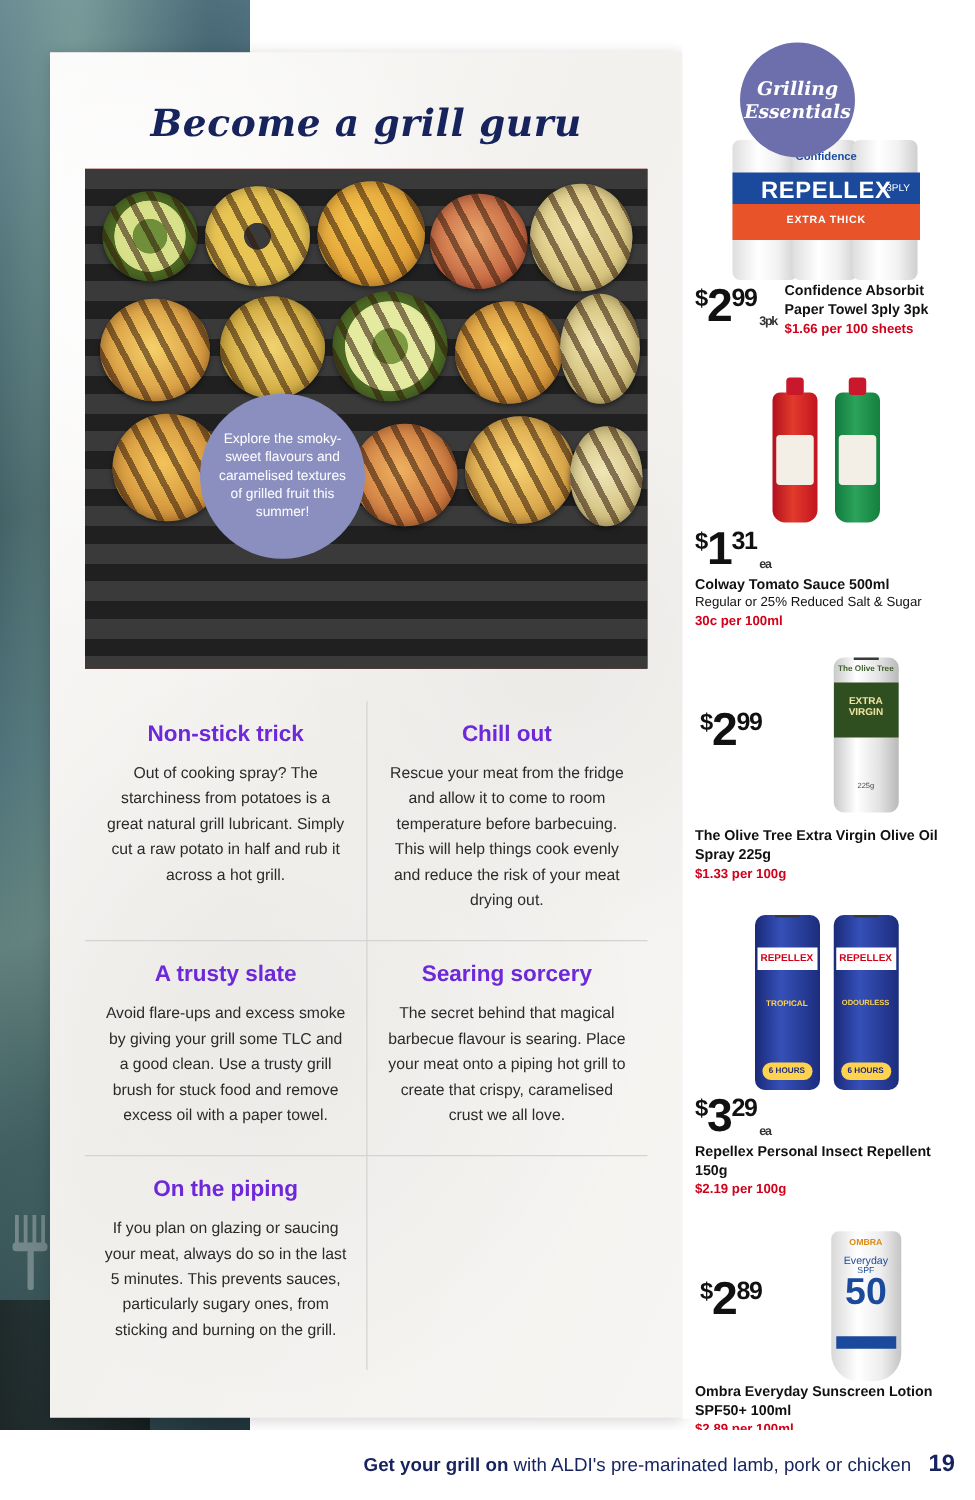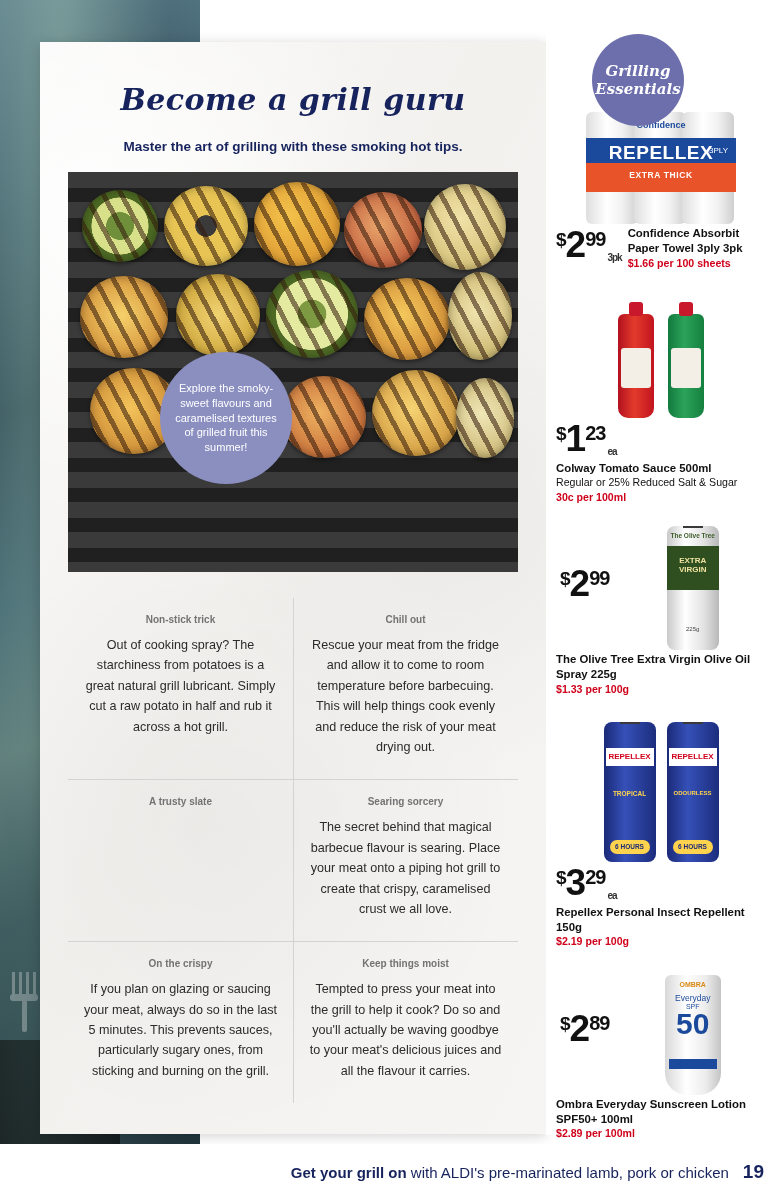--- a/index.html
+++ b/index.html
@@ -110,21 +110,21 @@
     content:""; position:absolute; left:50%; top:0; bottom:0; width:1px;
     background:#d3d3d3;
   }
   .tip {
     padding: 16px 14px 22px;
     text-align:center;
     border-bottom:1px solid #d3d3d3;
   }
   .tip.last { border-bottom:none; }
   .tip h3 {
-    color:#737373; font-size:10px; font-weight:bold; margin-bottom:10px;
+    color:#6d28d9; font-size:18px; font-weight:bold; margin-bottom:10px;
   }
   .tip p {
     color:#2b2b2b; font-size:12.6px; line-height:1.62;
   }
 
   
   .rail {
     position:absolute; right:0; top:0; width:234px; height:1135px;
     background:#ffffff; padding: 28px 14px 0 10px;
   }
@@ -214,21 +214,20 @@
         </g>
       </svg>
     </div>
     <div class="blk"></div>
   </div>
   <div class="bg-top-right"></div>
 
   <div class="card">
     <div class="card-inner">
       <div class="headline">Become a grill guru</div>
-      <div class="subhead">Master the art of grilling with these smoking hot tips.</div>
 
       <div class="hero">
         <div class="grill-bg"></div>
 
         <div class="fruit" style="left:14px;top:18px;width:76px;height:72px;background:radial-gradient(circle at 50% 50%,#6f8f3a 0 26%,#d9e08a 27% 54%,#4e6b24 55% 100%);"></div>
         <div class="fruit" style="left:96px;top:14px;width:84px;height:80px;background:radial-gradient(circle at 50% 50%,#3a3a3a 0 18%,#e8c454 19% 100%);"></div>
         <div class="fruit" style="left:186px;top:10px;width:86px;height:84px;background:radial-gradient(circle at 40% 40%,#f2c14a,#d98f2c);"></div>
         <div class="fruit" style="left:276px;top:20px;width:78px;height:76px;background:radial-gradient(circle at 45% 45%,#e8a46a,#b4472e);"></div>
         <div class="fruit" style="left:356px;top:12px;width:82px;height:86px;background:radial-gradient(circle at 45% 40%,#f0e2a8,#cdb76a);"></div>
 
@@ -251,32 +250,29 @@
         <div class="tip">
           <h3>Non-stick trick</h3>
           <p>Out of cooking spray? The starchiness from potatoes is a great natural grill lubricant. Simply cut a raw potato in half and rub it across a hot grill.</p>
         </div>
         <div class="tip">
           <h3>Chill out</h3>
           <p>Rescue your meat from the fridge and allow it to come to room temperature before barbecuing. This will help things cook evenly and reduce the risk of your meat drying out.</p>
         </div>
         <div class="tip">
           <h3>A trusty slate</h3>
+          <p>Avoid flare-ups and excess smoke by giving your grill some TLC and a good clean. Use a trusty grill brush for stuck food and remove excess oil with a paper towel.</p>
         </div>
         <div class="tip">
           <h3>Searing sorcery</h3>
           <p>The secret behind that magical barbecue flavour is searing. Place your meat onto a piping hot grill to create that crispy, caramelised crust we all love.</p>
         </div>
         <div class="tip last">
-          <h3>On the crispy</h3>
+          <h3>On the piping</h3>
           <p>If you plan on glazing or saucing your meat, always do so in the last 5 minutes. This prevents sauces, particularly sugary ones, from sticking and burning on the grill.</p>
-        </div>
-        <div class="tip last">
-          <h3>Keep things moist</h3>
-          <p>Tempted to press your meat into the grill to help it cook? Do so and you'll actually be waving goodbye to your meat's delicious juices and all the flavour it carries.</p>
         </div>
       </div>
     </div>
   </div>
 
   <div class="rail">
 
     <div class="ge-badge">
       <span>Grilling</span>
       <span>Essentials</span>
@@ -316,21 +312,21 @@
           <div style="position:absolute;left:3px;right:3px;top:34px;height:40px;background:#f3efe6;border-radius:3px;"></div>
         </div>
         <div class="bottle" style="background:linear-gradient(90deg,#127a3e,#2ba35a 45%,#15803f);">
           <div style="position:absolute;left:3px;right:3px;top:34px;height:40px;background:#f3efe6;border-radius:3px;"></div>
         </div>
       </div>
       <div class="price-row">
         <div class="price">
           <span class="dollar">$</span>
           <span class="main">1</span>
-          <span class="cents">23</span>
+          <span class="cents">31</span>
           <span class="unit">ea</span>
         </div>
       </div>
       <div class="pname" style="margin-top:4px;">Colway Tomato Sauce 500ml</div>
       <div class="pdesc">Regular or 25% Reduced Salt &amp; Sugar</div>
       <div class="punit">30c per 100ml</div>
     </div>
 
     <div class="prod" style="margin-top:14px;">
       <div style="display:flex;align-items:center;gap:10px;">
@@ -341,21 +337,21 @@
         </div>
         <div class="prod-img" style="height:132px;flex:1;">
           <div class="spray-can">
             <div style="position:absolute;left:0;right:0;top:6px;text-align:center;font-size:6.5px;color:#3c5d2a;font-weight:bold;">The Olive Tree</div>
             <div style="position:absolute;left:0;right:0;top:20px;height:44px;background:#2f4f20;"></div>
             <div style="position:absolute;left:0;right:0;top:30px;text-align:center;font-size:8px;color:#f0e3a0;font-weight:bold;line-height:1.2;">EXTRA VIRGIN</div>
             <div style="position:absolute;left:0;right:0;bottom:18px;text-align:center;font-size:6px;color:#444;">225g</div>
           </div>
         </div>
       </div>
-      <div class="pname" style="margin-top:2px;">The Olive Tree Extra Virgin Olive Oil Spray 225g</div>
+      <div class="pname" style="margin-top:12px;">The Olive Tree Extra Virgin Olive Oil Spray 225g</div>
       <div class="punit">$1.33 per 100g</div>
     </div>
 
     <div class="prod" style="margin-top:16px;">
       <div class="prod-img" style="gap:11px;height:150px;">
         <div class="spray-can" style="background:linear-gradient(90deg,#1b2a78,#3550b8 40%,#1c2d7d);height:140px;">
           <div style="position:absolute;left:2px;right:2px;top:26px;height:18px;background:#fff;text-align:center;font-size:8px;font-weight:bold;color:#d0021b;line-height:18px;">REPELLEX</div>
           <div style="position:absolute;left:0;right:0;top:68px;text-align:center;font-size:6.5px;font-weight:bold;color:#ffd34d;">TROPICAL</div>
           <div style="position:absolute;left:6px;right:6px;bottom:8px;height:14px;border-radius:7px;background:#ffd34d;text-align:center;font-size:6.5px;font-weight:bold;color:#1b2a78;line-height:14px;">6 HOURS</div>
         </div>

